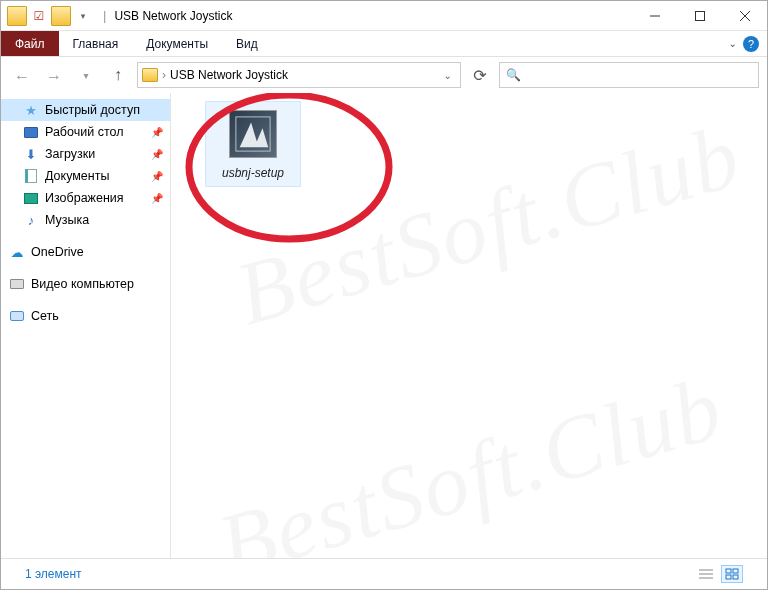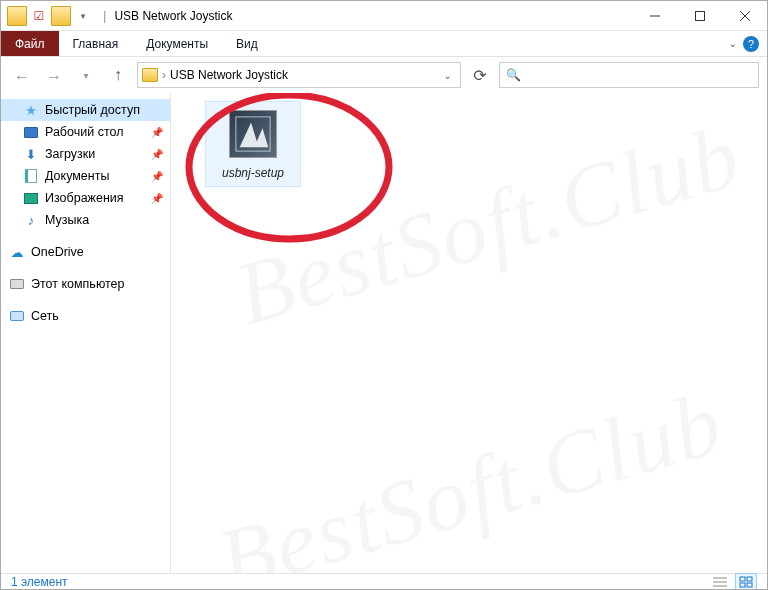--- a/index.html
+++ b/index.html
@@ -61,21 +61,21 @@
 .file-thumb { width: 48px; height: 48px; margin: 0 auto 8px; background:linear-gradient(135deg,#2b3b4b,#5a6b7b); border:1px solid #999; display:flex;align-items:center;justify-content:center; }
 .file-thumb svg { width: 38px; height: 38px; }
 .circle-mark { position:absolute; left:8px; top:-8px; width:220px; height:160px; pointer-events:none; }
 
 
 .watermark { position:absolute; font-size: 90px; font-weight: 400; color: rgba(0,0,0,0.04); transform: rotate(-16deg); pointer-events:none; letter-spacing: 2px; font-family: Georgia, serif; font-style: italic;}
 .wm1 { right: 20px; top: 80px; }
 .wm2 { left: 40px; bottom: 30px; }
 
 
-.statusbar { height: 16px; border-top: 1px solid #e1e1e1; display:flex; align-items:center; font-size: 12px; color:#1979ca; padding: 0 10px; }
+.statusbar { height: 31px; border-top: 1px solid #e1e1e1; display:flex; align-items:center; font-size: 12px; color:#1979ca; padding: 0 24px; }
 .statusbar .views { margin-left:auto; display:flex; gap:4px; align-items:center;}
 .view-btn { width:22px; height:18px; border:1px solid transparent; display:flex;align-items:center;justify-content:center; color:#777;}
 .view-btn.active { border-color:#9cf; background:#eaf4ff; color:#1979ca;}
 </style>
 </head>
 <body>
 
 <div class="window">
 
   <div class="titlebar">
@@ -178,21 +178,21 @@
       <div class="sb-spacer"></div>
       <div class="sb-group">
         <span class="ico ic-od">☁</span>
         <span>OneDrive</span>
       </div>
       <div class="sb-spacer"></div>
       <div class="sb-group">
         <span class="ico">
             <span class="ic-pc"></span>
           </span>
-        <span>Этот компьютер</span>
+        <span>Видео компьютер</span>
       </div>
       <div class="sb-spacer"></div>
       <div class="sb-group">
         <span class="ico">
             <span class="ic-net"></span>
           </span>
         <span>Сеть</span>
       </div>
     </div>
 

